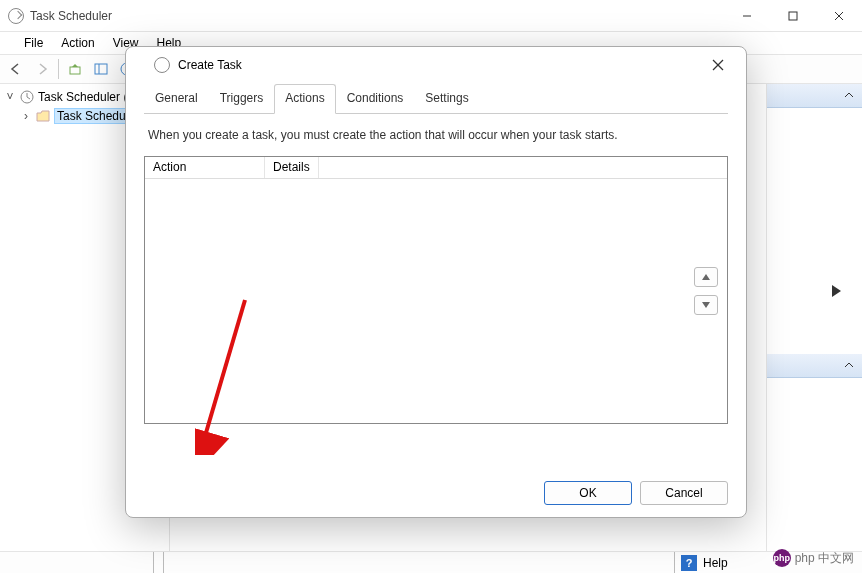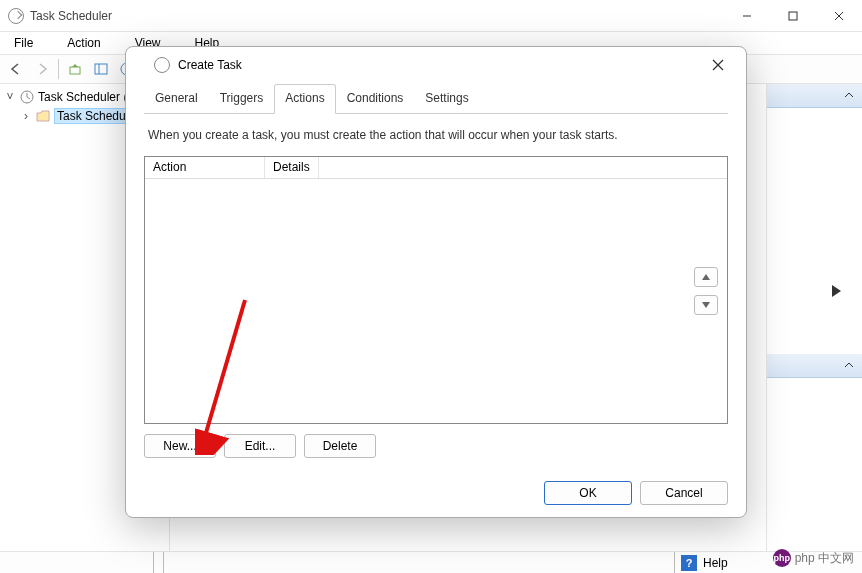--- a/index.html
+++ b/index.html
@@ -7,21 +7,21 @@
 
 
 .titlebar { height: 32px; display: flex; align-items: center; padding-left: 8px; border-bottom: 1px solid #e5e5e5; }
 .titlebar .icon { width: 16px; height: 16px; border: 1.5px solid #888; border-radius: 50%; position: relative; margin-right: 6px; }
 .titlebar .icon::after { content:""; position:absolute; width:5px; height:5px; border-right:1.5px solid #888; border-top:1.5px solid #888; left:6px; top:3px; transform:rotate(45deg); }
 .titlebar .title { color: #444; }
 .winctrls { margin-left: auto; display: flex; }
 .winctrls div { width: 46px; height: 32px; display:flex; align-items:center; justify-content:center; color:#333; }
 .winctrls svg { width:10px; height:10px; }
 
-.menubar { height: 22px; display:flex; align-items:center; padding: 0 6px; gap: 18px; }
+.menubar { height: 22px; display:flex; align-items:center; padding: 0 16px; gap: 2px; }
 .menubar span { padding: 2px 8px; }
 
 .toolbar { height: 30px; border-top:1px solid #e5e5e5; border-bottom:1px solid #e5e5e5; display:flex; align-items:center; padding: 0 4px; gap: 2px; background: #fdfdfd; }
 .tbtn { width: 24px; height: 24px; display:flex; align-items:center; justify-content:center; border:1px solid transparent; }
 .tbtn svg { width:14px; height:14px; }
 .tsep { width:1px; height:20px; background:#ccc; margin:0 2px; }
 
 .body { display:flex; height: calc(573px - 32px - 22px - 30px - 22px); }
 .tree { width: 170px; border-right: 1px solid #e5e5e5; padding: 4px; }
 .tree-row { display:flex; align-items:center; gap:4px; padding:2px 0; }
@@ -203,25 +203,20 @@
       <div class="tab">Conditions</div>
       <div class="tab">Settings</div>
     </div>
     <div class="hint">When you create a task, you must create the action that will occur when your task starts.</div>
     <div class="listbox">
       <div class="listhdr">
         <div class="c1">Action</div>
         <div>Details</div>
       </div>
     </div>
-    <div class="btnrow">
-      <div class="btn">New...</div>
-      <div class="btn">Edit...</div>
-      <div class="btn">Delete</div>
-    </div>
   </div>
   <div class="sidebtns">
     <div class="sq">
         <svg width="8" height="6">
           <path d="M4 0 L8 6 L0 6 Z" fill="#666"></path>
         </svg>
       </div>
     <div class="sq">
         <svg width="8" height="6">
           <path d="M4 6 L8 0 L0 0 Z" fill="#666"></path>

